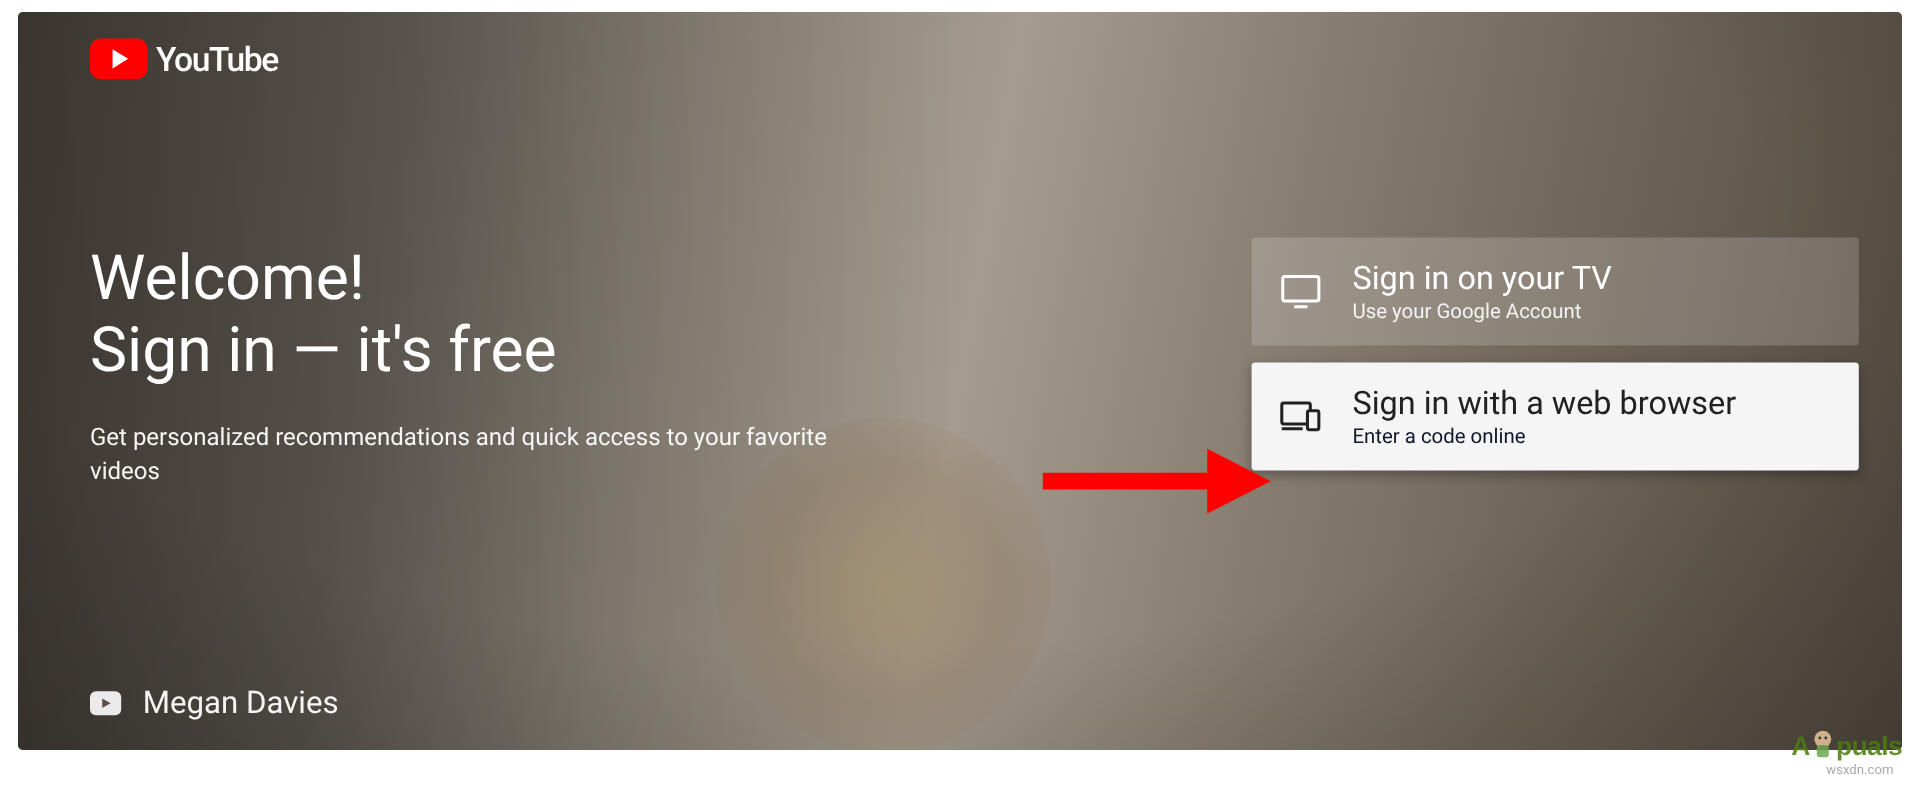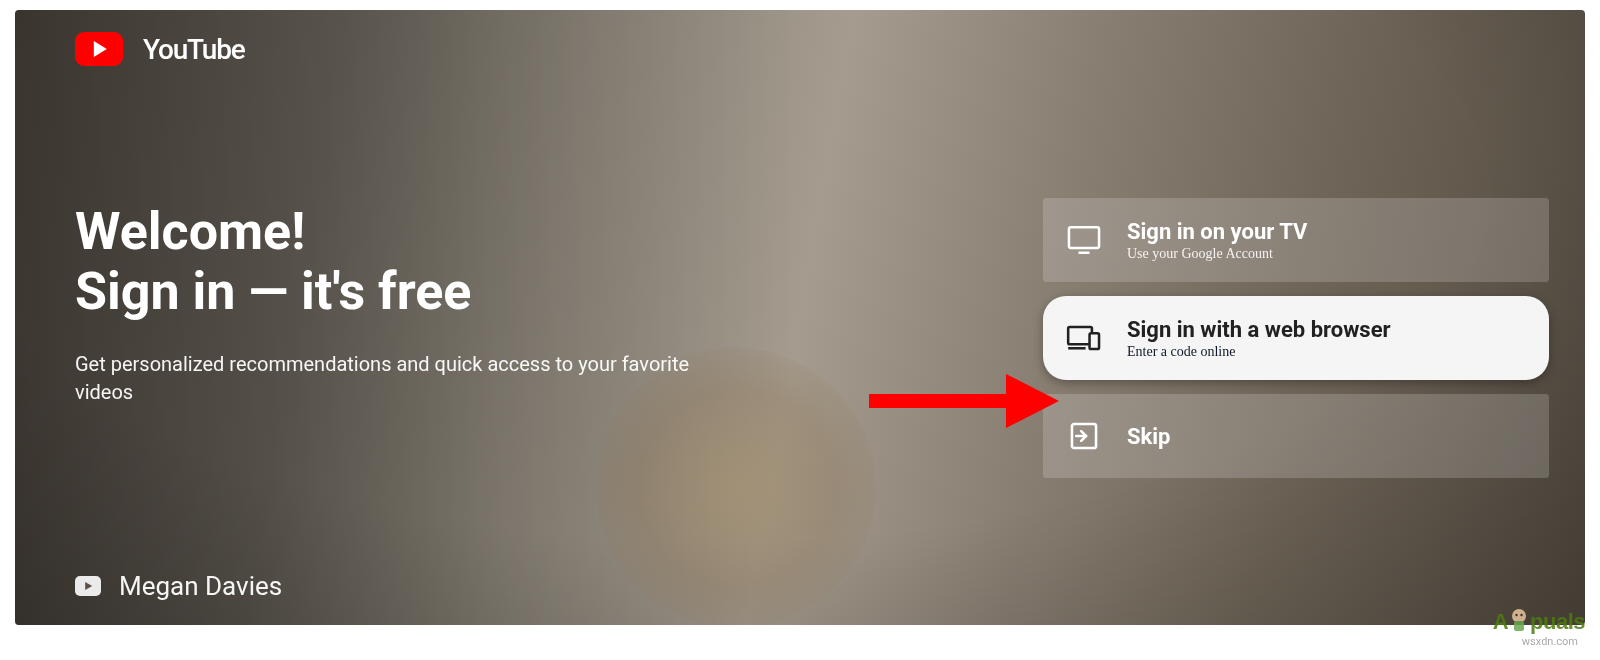--- a/index.html
+++ b/index.html
@@ -44,21 +44,21 @@
       border-radius: 50%;
       background: radial-gradient(circle, rgba(165,140,100,0.5) 0%, rgba(140,115,80,0.3) 50%, transparent 80%);
       transform: rotate(-15deg);
     }
     .logo-wrap {
       position: absolute;
       top: 22px;
       left: 60px;
       display: flex;
       align-items: center;
-      gap: 20px;
+      gap: 7px;
     }
     .logo-chip {
       width: 48px;
       height: 34px;
       background: #ff0000;
       border-radius: 9px;
       position: relative;
     }
     .logo-chip::after {
       content: '';
@@ -80,21 +80,21 @@
     }
     .welcome-block {
       position: absolute;
       top: 192px;
       left: 60px;
       color: #fff;
       max-width: 620px;
     }
     .welcome-title {
       font-size: 52px;
-      font-weight: 700;
+      font-weight: 400;
       line-height: 1.15;
       margin-bottom: 28px;
     }
     .welcome-sub {
       font-size: 20px;
       font-weight: 400;
       line-height: 1.4;
       color: rgba(255,255,255,0.95);
     }
     .credit {
@@ -145,43 +145,41 @@
       min-height: 84px;
     }
     .option-card.muted {
       background: rgba(255,255,255,0.18);
       color: #fff;
     }
     .option-card.active {
       background: #f5f5f5;
       color: #212121;
       box-shadow: 0 3px 10px rgba(0,0,0,0.3);
-      border-radius: 23px;
     }
     .option-icon {
       width: 38px;
       height: 38px;
       flex-shrink: 0;
       display: flex;
       align-items: center;
       justify-content: center;
     }
     .option-text {
       display: flex;
       flex-direction: column;
       gap: 2px;
     }
     .option-title {
-      font-size: 22px;
-      font-weight: 700;
+      font-size: 27px;
+      font-weight: 400;
     }
     .option-sub {
-      font-size: 14px;
-      font-weight: 400;
-      font-family: Liberation Serif, serif;
+      font-size: 17px;
+      font-weight: 400;
     }
     .option-card.muted .option-sub { color: rgba(255,255,255,0.9); }
     .option-card.active .option-sub { color: #0f172a; }
     .option-card.skip .option-title { font-weight: 700; font-size: 22px; }
     .annotation-arrow {
       position: absolute;
       top: 356px;
       left: 846px;
       pointer-events: none;
     }
@@ -253,32 +251,20 @@
           <line x1="2" y1="18.5" x2="13" y2="18.5"></line>
           <rect x="15.5" y="9" width="6" height="10" rx="1" fill="#f5f5f5"></rect>
         </svg>
       </div>
       <div class="option-text">
         <div class="option-title">Sign in with a web browser</div>
         <div class="option-sub">Enter a code online</div>
       </div>
     </div>
 
-    <div class="option-card muted skip">
-      <div class="option-icon">
-        <svg viewBox="0 0 24 24" width="34" height="34" fill="none" stroke="#fff" stroke-width="1.8">
-          <rect x="3.5" y="3.5" width="17" height="17" rx="1.5"></rect>
-          <path d="M10 8.5 L13.5 12 L10 15.5" stroke-linecap="round" stroke-linejoin="round"></path>
-          <line x1="6.5" y1="12" x2="13.5" y2="12" stroke-linecap="round"></line>
-        </svg>
-      </div>
-      <div class="option-text">
-        <div class="option-title">Skip</div>
-      </div>
-    </div>
 
   </div>
 
   <svg class="annotation-arrow" width="200" height="70" viewBox="0 0 200 70">
     <line x1="8" y1="35" x2="150" y2="35" stroke="#ff0000" stroke-width="14"></line>
     <polygon points="145,8 198,35 145,62" fill="#ff0000"></polygon>
   </svg>
 
 </div>
 

